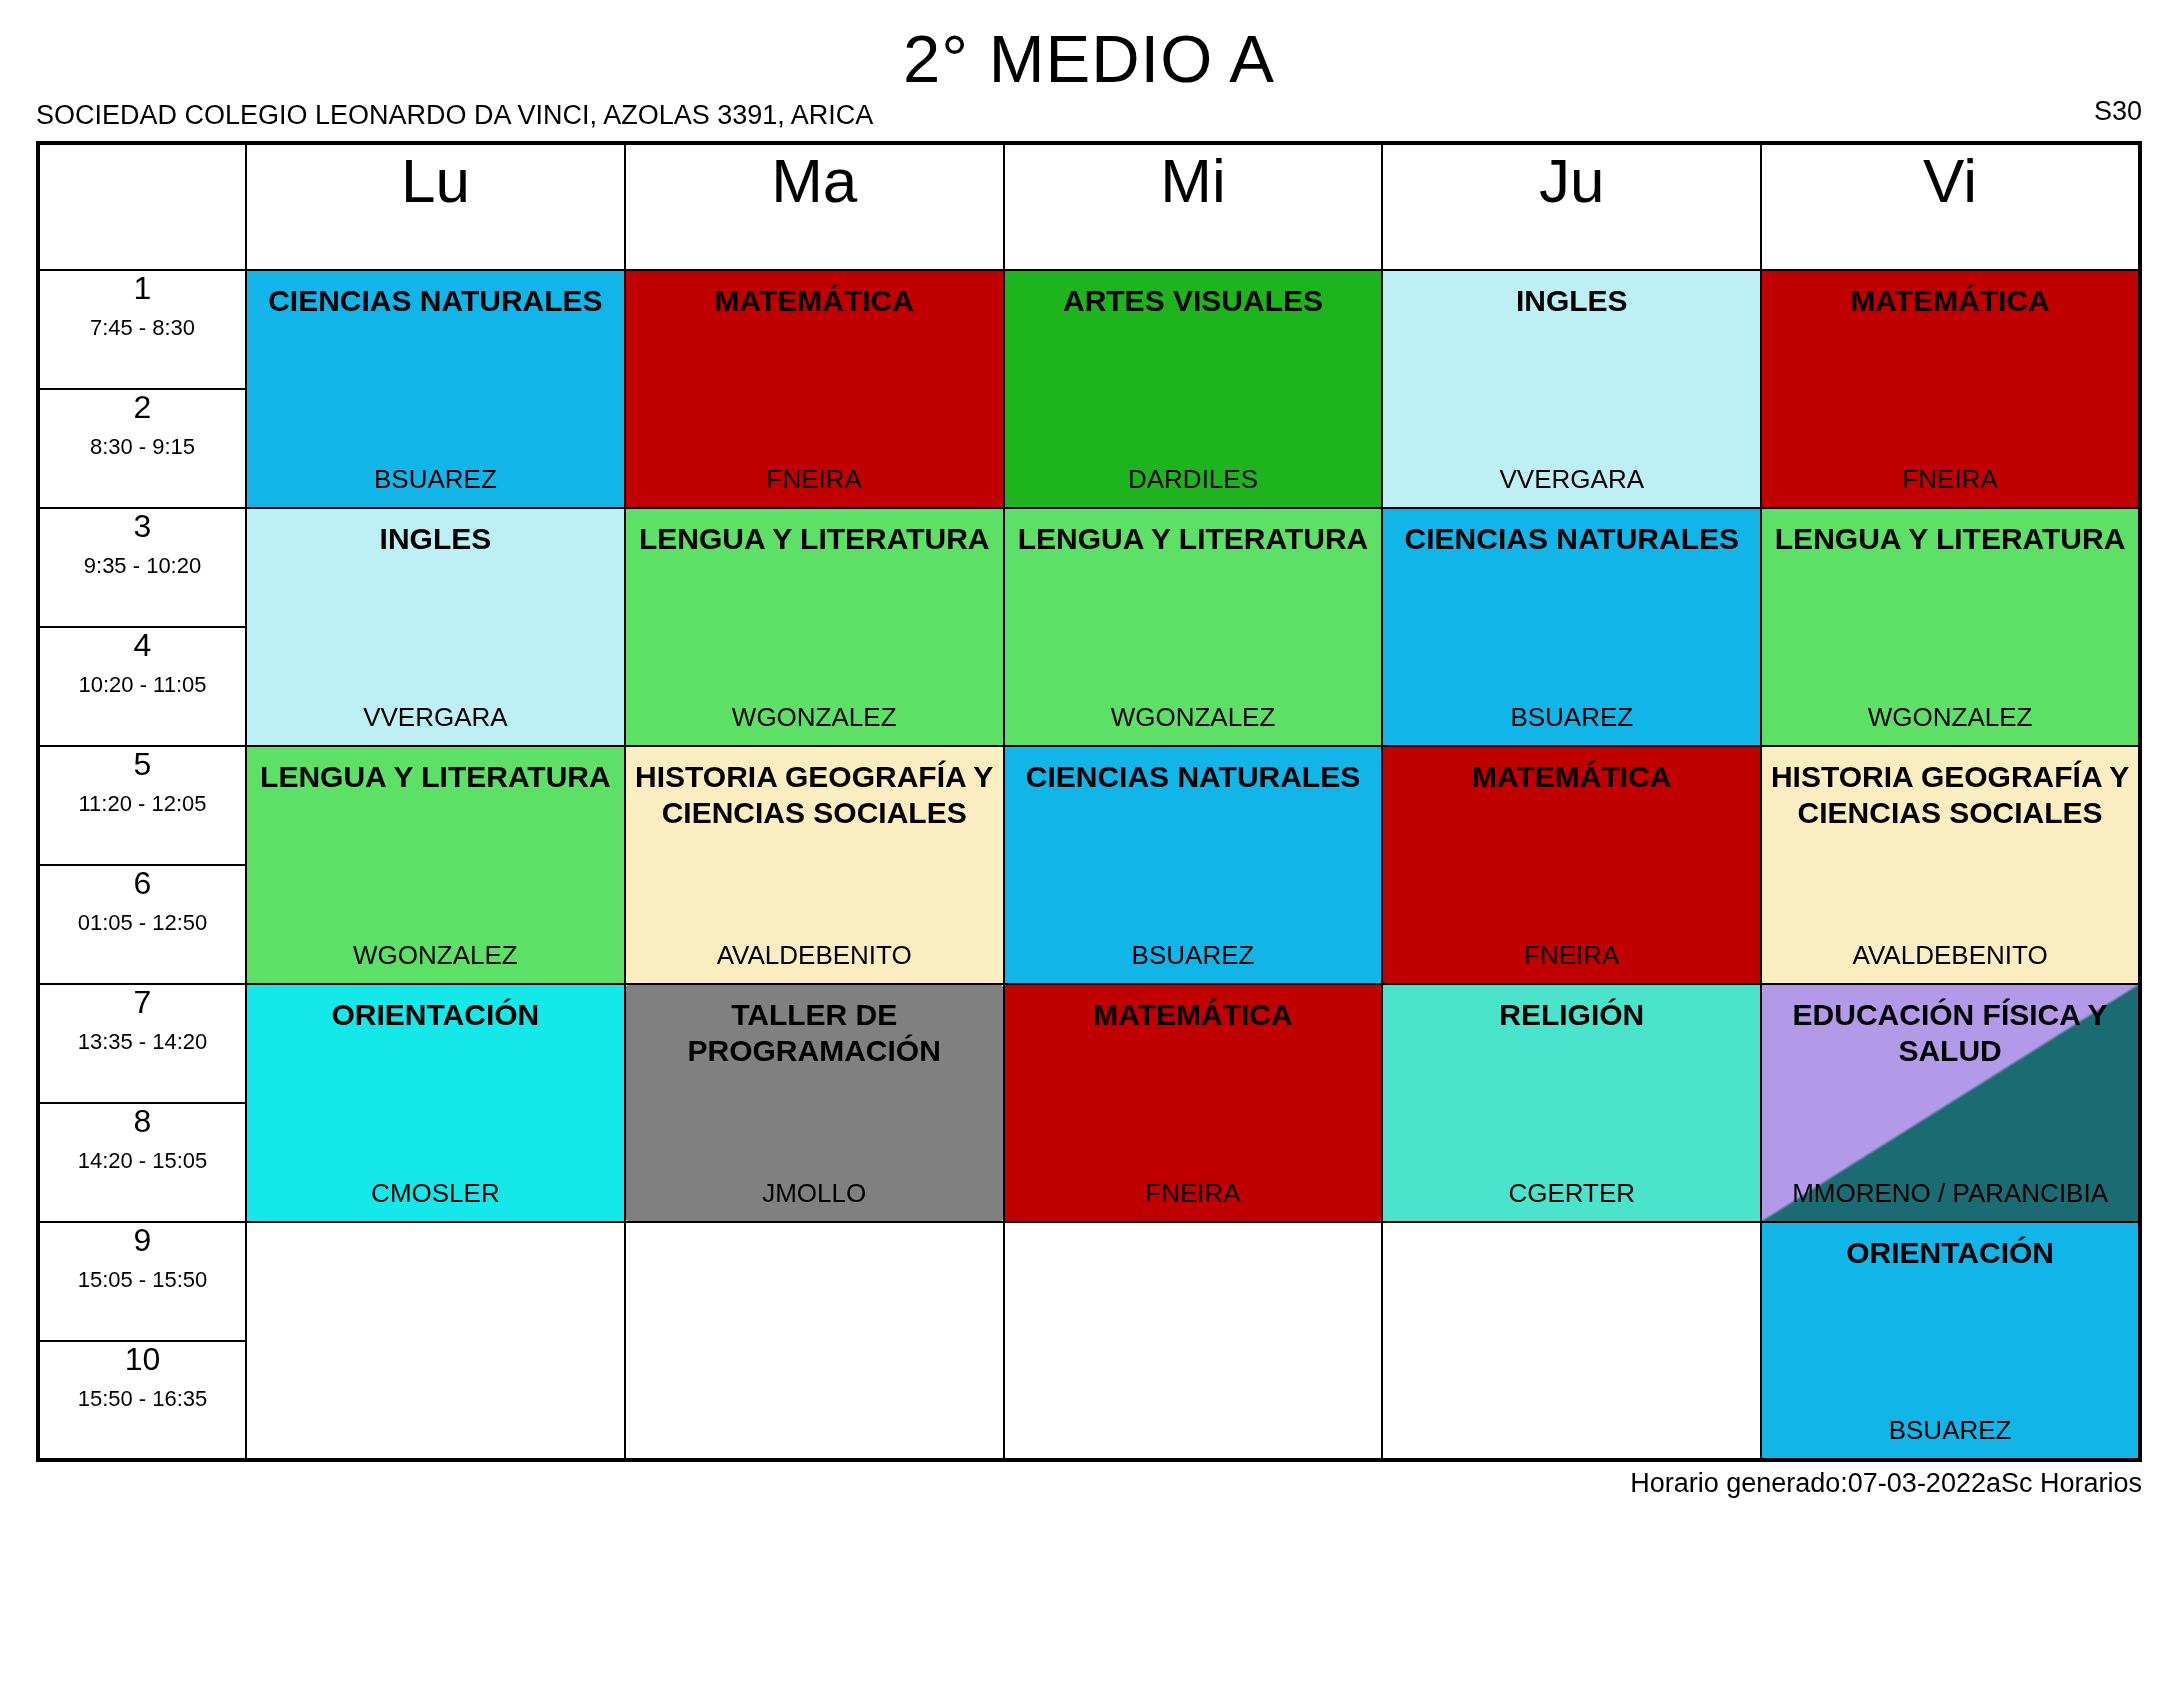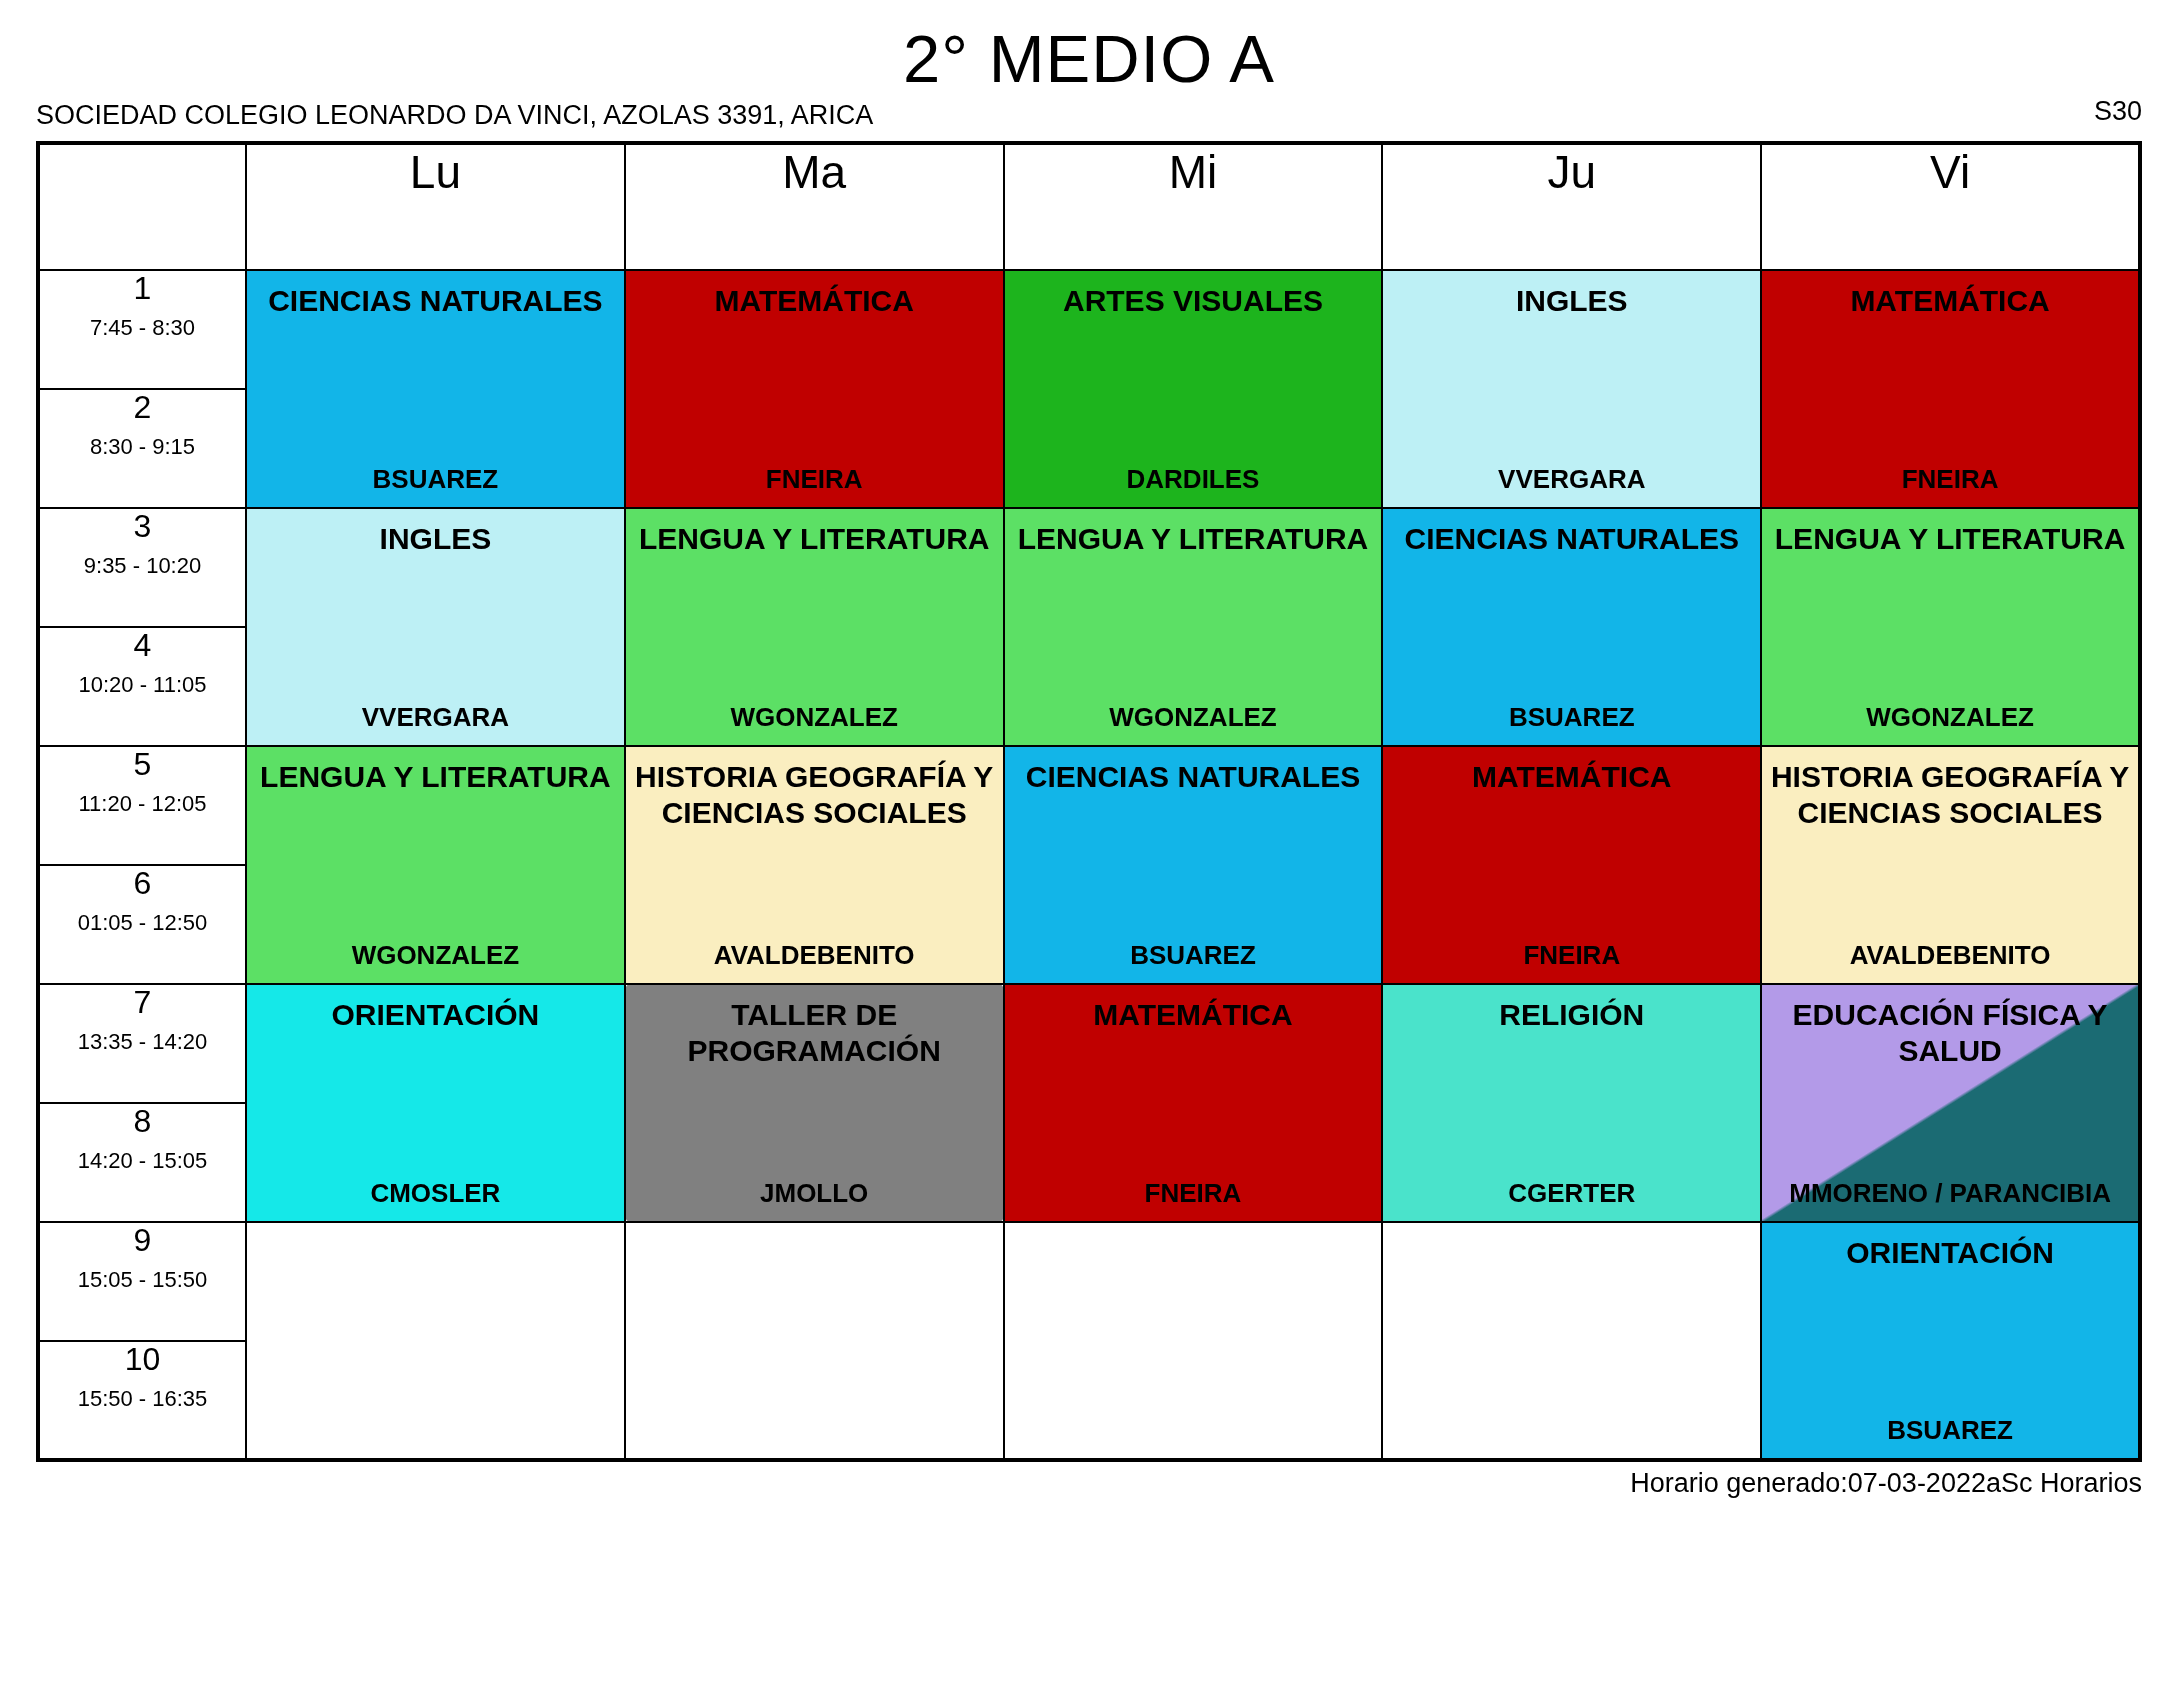--- a/index.html
+++ b/index.html
@@ -55,21 +55,21 @@
   }
   .outer {
     border: 4px solid #000;
   }
   col.timecol { width: 208px; }
 
   
   .day-head {
     height: 127px;
     text-align: center;
-    font-size: 46px;
+    font-size: 62px;
     font-weight: 400;
     vertical-align: middle;
   }
   .corner { background: #fff; }
 
   
   .period {
     height: 119px;
     text-align: center;
     vertical-align: middle;
@@ -99,21 +99,21 @@
     line-height: 1.18;
     padding: 12px 8px 0 8px;
     position: relative;
     z-index: 2;
   }
   .lesson .teacher {
     position: absolute;
     left: 0; right: 0;
     bottom: 12px;
     font-size: 26px;
-    font-weight: 700;
+    font-weight: 400;
     z-index: 2;
   }
   .lesson.empty { background: #ffffff; }
 
   
   .split-bg {
     position: absolute;
     inset: 0;
     z-index: 1;
   }

